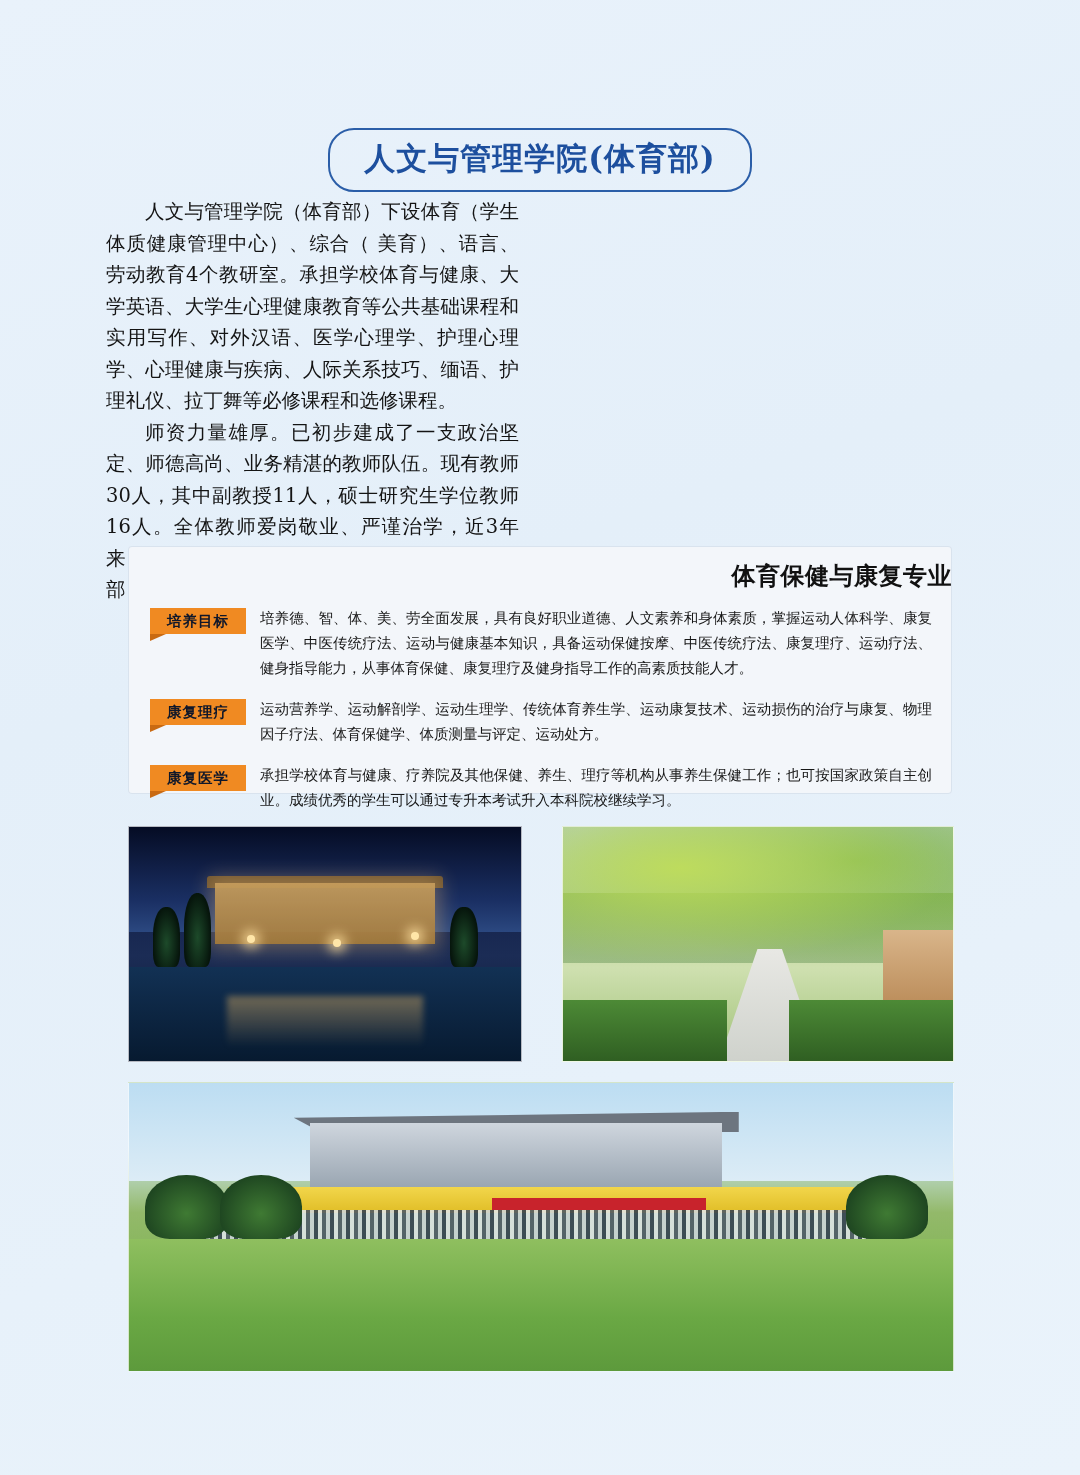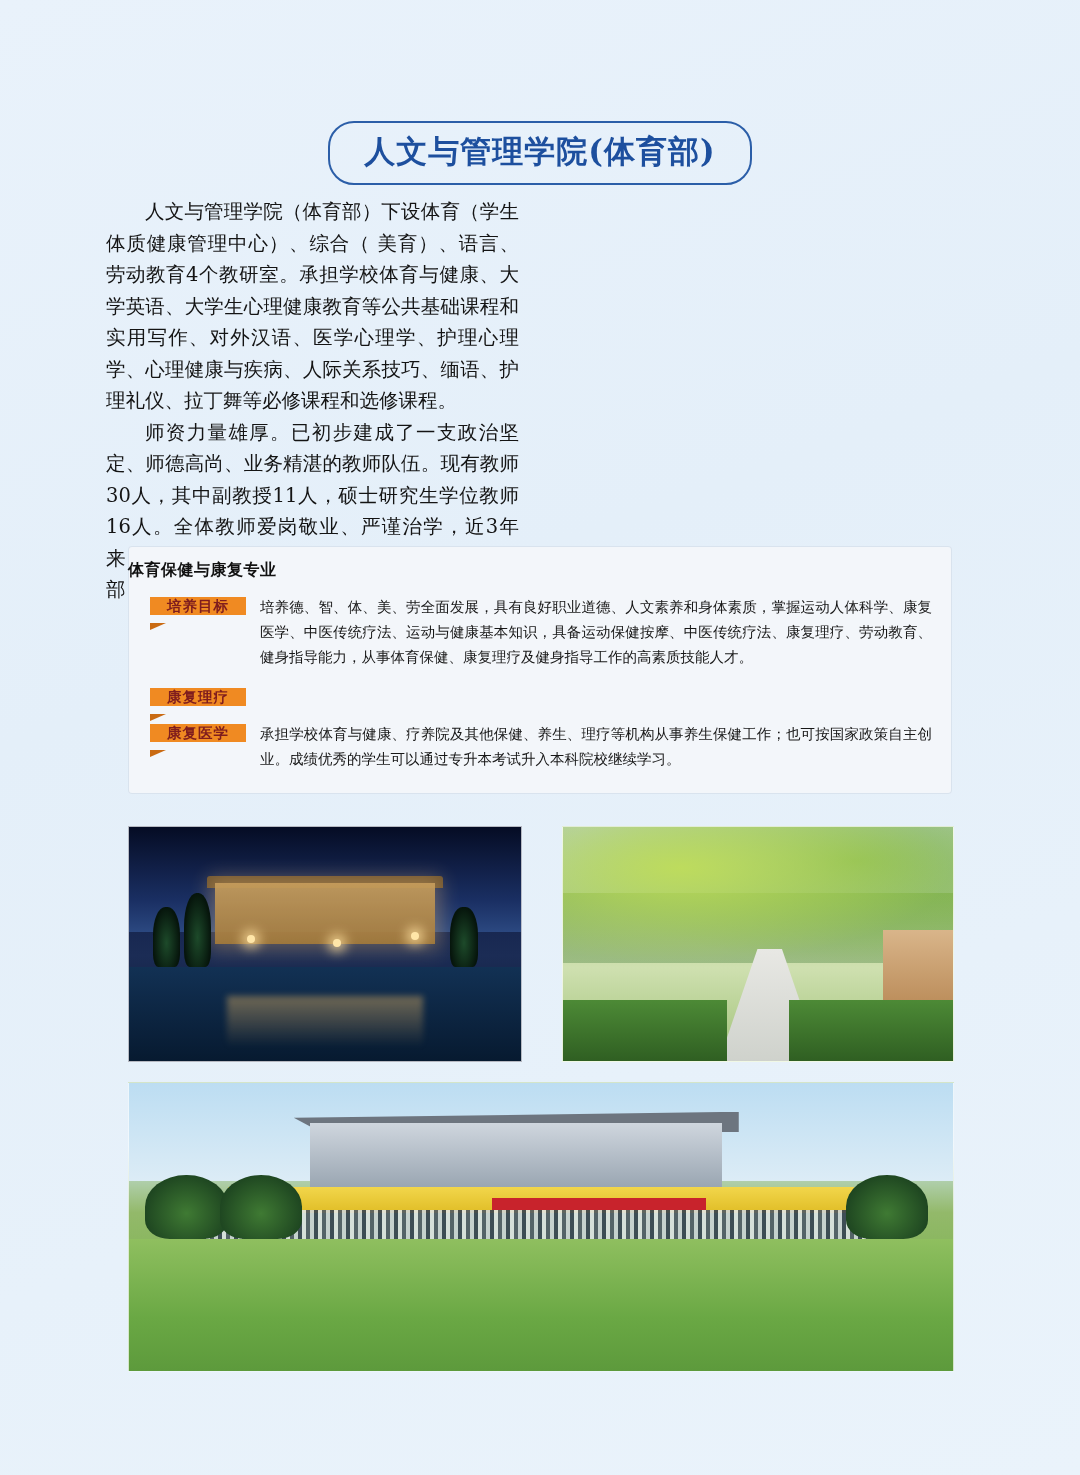--- a/index.html
+++ b/index.html
@@ -17,21 +17,21 @@
   }
   .page {
     position: relative;
     width: 1080px;
     height: 1475px;
   }
 
   
   .title-wrap {
     position: absolute;
-    top: 121px;
+    top: 128px;
     left: 0;
     width: 1080px;
     display: flex;
     justify-content: center;
   }
   .title-box {
     border: 2px solid #2b5ea8;
     border-radius: 26px;
     padding: 8px 34px 10px 34px;
     background: transparent;
@@ -74,43 +74,43 @@
     position: absolute;
     top: 546px;
     left: 128px;
     width: 824px;
     height: 248px;
     background: #f3f6fa;
     border-radius: 4px;
     box-shadow: 0 0 0 1px rgba(200,215,230,0.6) inset;
   }
   .panel-title {
-    text-align: left;
+    text-align: right;
     font-weight: bold;
-    font-size: 16px;
+    font-size: 24px;
     color: #111;
     padding-top: 14px;
     letter-spacing: 0.5px;
   }
   .rows {
     margin-top: 14px;
   }
   .row {
     display: flex;
     align-items: flex-start;
     margin-bottom: 16px;
     padding-left: 22px;
   }
   .tag {
     position: relative;
     flex: 0 0 auto;
     width: 96px;
-    height: 18px;
+    height: 26px;
     background: #f08a22;
-    color: #7f1d1d;
+    color: #0f172a;
     font-size: 14.5px;
     font-weight: bold;
     letter-spacing: 1px;
     display: flex;
     align-items: center;
     justify-content: center;
     margin-right: 14px;
     margin-top: 2px;
   }
   .tag:after {
@@ -230,25 +230,26 @@
       <p class="indent">师资力量雄厚。已初步建成了一支政治坚定、师德高尚、业务精湛的教师队伍。现有教师30人，其中副教授11人，硕士研究生学位教师16人。全体教师爱岗敬业、严谨治学，近3年来，发表论文50余篇，主编、参编教材10余部，</p>
     </div>
   </div>
 
   <div class="panel">
     <div class="panel-title">体育保健与康复专业</div>
     <div class="rows">
 
       <div class="row">
         <div class="tag">培养目标</div>
-        <div class="row-text">培养德、智、体、美、劳全面发展，具有良好职业道德、人文素养和身体素质，掌握运动人体科学、康复医学、中医传统疗法、运动与健康基本知识，具备运动保健按摩、中医传统疗法、康复理疗、劳动教育、健身指导能力，从事体育保健、康复理疗及健身指导工作的高素质技能人才。</div>
+        <div class="row-text">培养德、智、体、美、劳全面发展，具有良好职业道德、人文素养和身体素质，掌握运动人体科学、康复医学、中医传统疗法、运动与健康基本知识，具备运动保健按摩、中医传统疗法、康复理疗、运动疗法、健身指导能力，从事体育保健、康复理疗及健身指导工作的高素质技能人才。</div>
       </div>
 
       <div class="row">
         <div class="tag">康复理疗</div>
+        <div class="row-text">运动营养学、运动解剖学、运动生理学、传统体育养生学、运动康复技术、运动损伤的治疗与康复、物理因子疗法、体育保健学、体质测量与评定、运动处方。</div>
       </div>
 
       <div class="row">
         <div class="tag">康复医学</div>
         <div class="row-text">承担学校体育与健康、疗养院及其他保健、养生、理疗等机构从事养生保健工作；也可按国家政策自主创业。成绩优秀的学生可以通过专升本考试升入本科院校继续学习。</div>
       </div>
 
     </div>
   </div>
 

